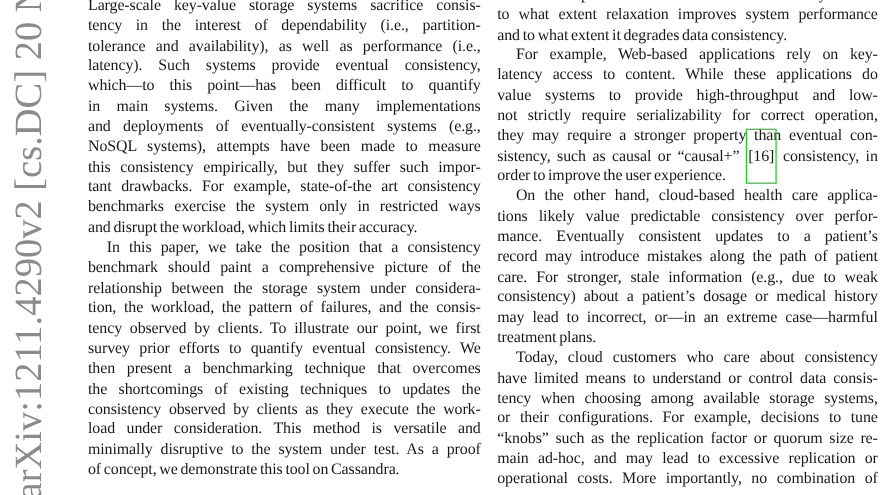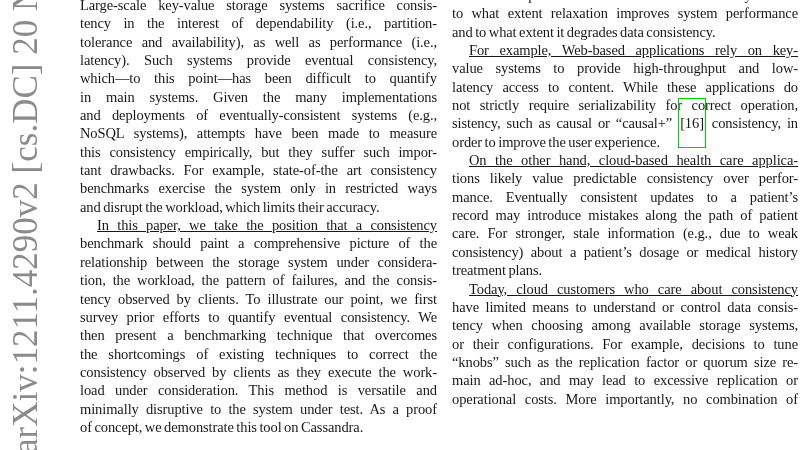--- a/index.html
+++ b/index.html
@@ -16,21 +16,21 @@
     font-size: 14.5px;
     line-height: 18.35px;
     letter-spacing: -0.1px;
     word-spacing: -1px;
   }
   #left-col  { left: 80px;  top: -4px;  width: 357px; }
   #right-col { left: 452px; top: -14px; width: 346px; }
   .para { margin: 0; padding: 0; }
   .line { text-align: justify; text-align-last: justify; }
   .line.end { text-align-last: left; }
-  .line.indent { text-indent: 17px; text-decoration: underline; }
+  .line.indent { text-indent: 17px; }
   .cite {
     border: 1px solid #00cc00;
     padding: 16px 1px;
   }
   .stamp {
     position: absolute;
     left: 7px; top: 454px;
     transform-origin: 0 0;
     transform: rotate(-90deg);
     white-space: nowrap;
@@ -59,48 +59,50 @@
         <div class="line end">and disrupt the workload, which limits their accuracy.</div>
       </div>
       <div class="para">
         <div class="line indent">In this paper, we take the position that a consistency</div>
         <div class="line">benchmark should paint a comprehensive picture of the</div>
         <div class="line">relationship between the storage system under considera-</div>
         <div class="line">tion, the workload, the pattern of failures, and the consis-</div>
         <div class="line">tency observed by clients. To illustrate our point, we first</div>
         <div class="line">survey prior efforts to quantify eventual consistency. We</div>
         <div class="line">then present a benchmarking technique that overcomes</div>
-        <div class="line">the shortcomings of existing techniques to correct the</div>
+        <div class="line">the shortcomings of existing techniques to updates the</div>
         <div class="line">consistency observed by clients as they execute the work-</div>
         <div class="line">load under consideration.  This method is versatile and</div>
         <div class="line">minimally disruptive to the system under test. As a proof</div>
         <div class="line end">of concept, we demonstrate this tool on Cassandra.</div>
       </div>
     </div>
   <div class="col" id="right-col" style="color: rgb(24, 24, 24);">
       <div class="para">
         <div class="line">stand the implications of this relaxed consistency model:</div>
         <div class="line">to what extent relaxation improves system performance</div>
         <div class="line end">and to what extent it degrades data consistency.</div>
       </div>
       <div class="para">
         <div class="line indent">For example, Web-based applications rely on key-</div>
+        <div class="line">latency access to content.  While these applications do</div>
         <div class="line">value systems to provide high-throughput and low-</div>
-        <div class="line">latency access to content.  While these applications do</div>
         <div class="line">not strictly require serializability for correct operation,</div>
+        <div class="line">they may require a stronger property than eventual con-</div>
         <div class="line">sistency, such as causal or “causal+” <span class="cite" style="border-color: rgb(0, 204, 0);">[16]</span> consistency, in</div>
         <div class="line end">order to improve the user experience.</div>
       </div>
       <div class="para">
         <div class="line indent">On the other hand, cloud-based health care applica-</div>
         <div class="line">tions likely value predictable consistency over perfor-</div>
         <div class="line">mance.   Eventually consistent updates to a patient’s</div>
         <div class="line">record may introduce mistakes along the path of patient</div>
         <div class="line">care.  For stronger, stale information (e.g., due to weak</div>
         <div class="line">consistency) about a patient’s dosage or medical history</div>
+        <div class="line">may lead to incorrect, or—in an extreme case—harmful</div>
         <div class="line end">treatment plans.</div>
       </div>
       <div class="para">
         <div class="line indent">Today, cloud customers who care about consistency</div>
         <div class="line">have limited means to understand or control data consis-</div>
         <div class="line">tency when choosing among available storage systems,</div>
         <div class="line">or their configurations.  For example, decisions to tune</div>
         <div class="line">“knobs” such as the replication factor or quorum size re-</div>
         <div class="line">main ad-hoc, and may lead to excessive replication or</div>
         <div class="line">operational costs. More importantly, no combination of</div>

